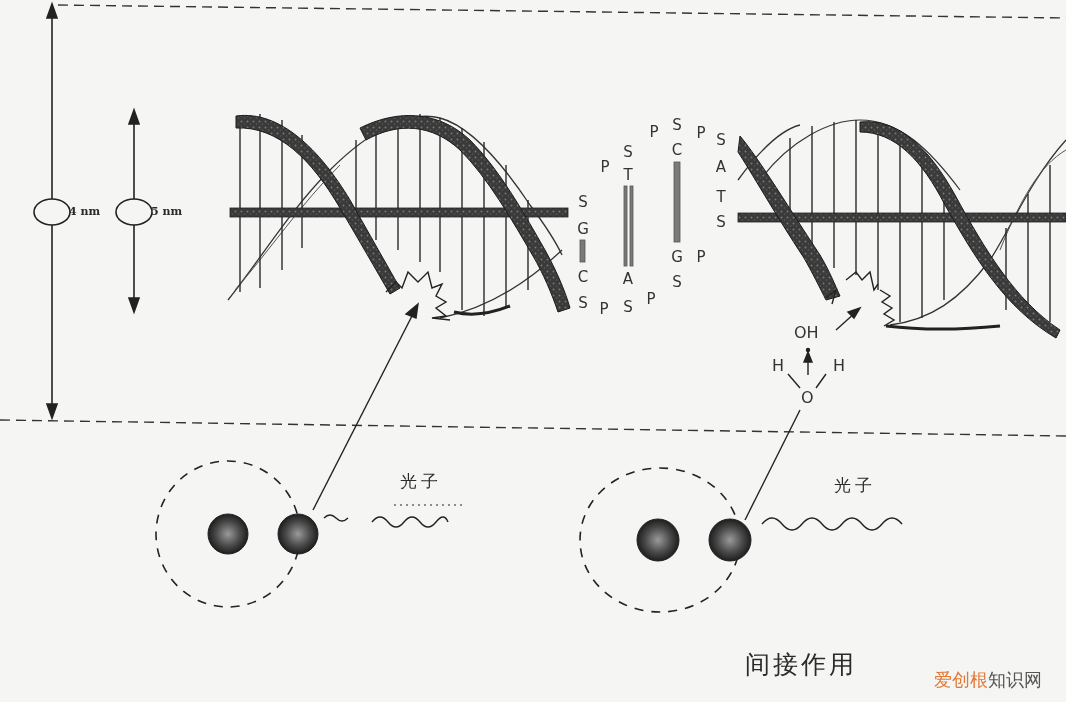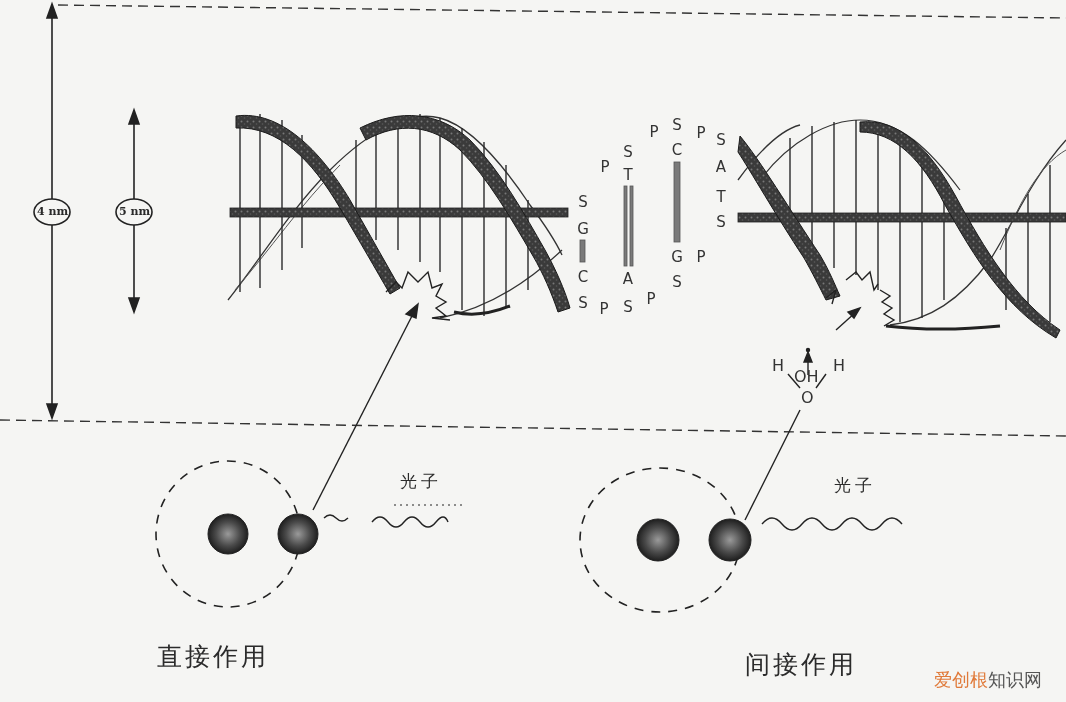--- a/index.html
+++ b/index.html
@@ -1,19 +1,19 @@
 <!DOCTYPE html>
 <html><head>
 <meta charset="utf-8">
 <style>
   html,body{margin:0;padding:0;background:#f4f4f2;}
   #stage{position:relative;width:1066px;height:702px;overflow:hidden;background:#f5f5f3;font-family:"DejaVu Sans",sans-serif;color:#222;}
   svg{position:absolute;left:0;top:0;}
   .lbl{position:absolute;white-space:nowrap;color:#2a2a2a;}
-  .scale-lbl{font-family:"DejaVu Serif",serif;font-size:11px;font-weight:bold;}
+  .scale-lbl{font-family:"DejaVu Serif",serif;font-size:11px;font-weight:bold;margin-left:32px;}
   .base{position:absolute;font-family:"DejaVu Sans",sans-serif;font-size:15px;color:#333;line-height:15px;text-align:center;width:14px;}
   .cn{font-family:"DejaVu Serif",serif;font-size:25px;letter-spacing:3px;color:#2b2b2b;}
   .photon{font-family:"DejaVu Sans",sans-serif;font-size:17px;letter-spacing:4px;color:#2b2b2b;}
   .chem{font-family:"DejaVu Sans",sans-serif;font-size:16px;color:#333;}
   .wm{position:absolute;right:24px;bottom:10px;font-size:18px;font-family:"DejaVu Sans",sans-serif;margin-left:40px;}
 </style>
 </head>
 <body>
 
 <div id="stage">
@@ -174,28 +174,27 @@
   <div class="base" style="left:694px;top:250px;">P</div>
 </div>
 
 <div>
   <div class="base" style="left:714px;top:133px;">S</div>
   <div class="base" style="left:714px;top:160px;">A</div>
   <div class="base" style="left:714px;top:190px;">T</div>
   <div class="base" style="left:714px;top:215px;">S</div>
 </div>
 
-<div class="lbl chem" style="left:794px;top:323px;margin-top:44px;">OH</div>
+<div class="lbl chem" style="left:794px;top:323px;">OH</div>
 <div class="lbl chem" style="left:772px;top:356px;">H</div>
 <div class="lbl chem" style="left:833px;top:356px;">H</div>
 <div class="lbl chem" style="left:801px;top:388px;">O</div>
 
 <div class="lbl photon" style="left:400px;top:470px;">光子</div>
 <div class="lbl photon" style="left:834px;top:474px;">光子</div>
 
-<div class="lbl cn" style="left:157px;top:640px;">直接作用</div>
 <div class="lbl cn" style="left:745px;top:648px;">间接作用</div>
 
 <div class="wm">
   <span style="color:#e07a3a;">爱创根</span><span style="color:#555;">知识网</span>
 </div>
 
 </div>
 
 </body></html>

